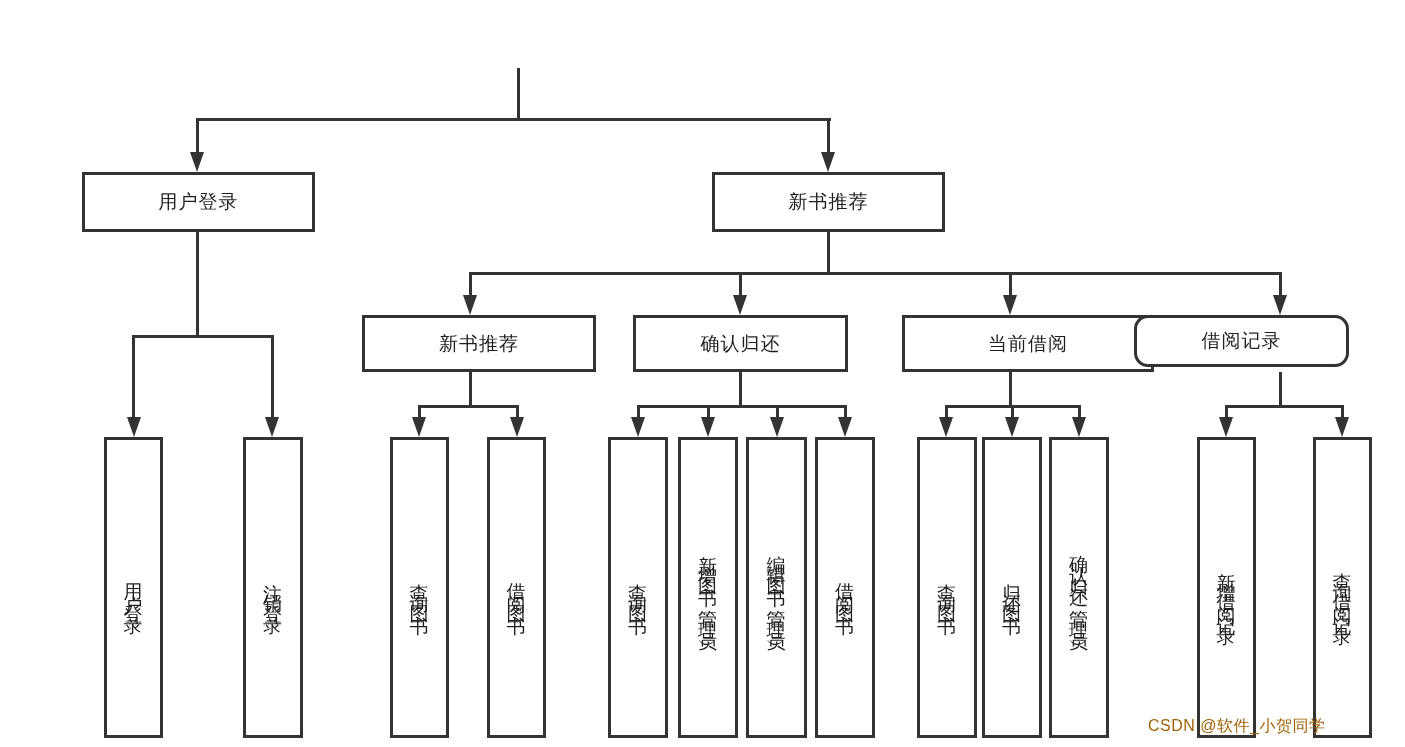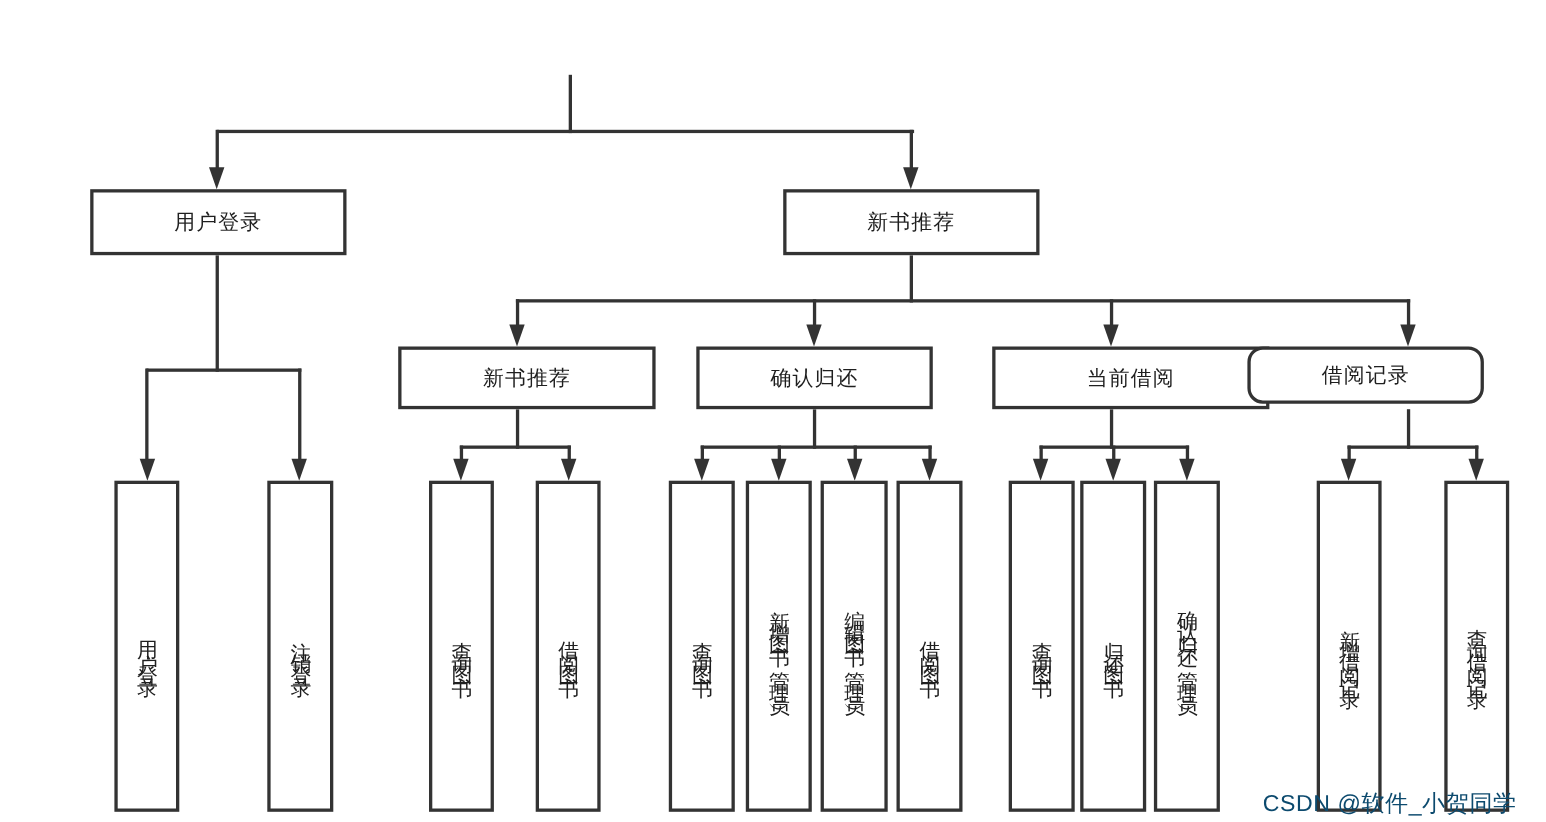--- a/index.html
+++ b/index.html
@@ -51,22 +51,22 @@
     width: 0; height: 0;
     border-left: 7px solid transparent;
     border-right: 7px solid transparent;
     border-top: 20px solid #333333;
     z-index: 1;
   }
   .watermark {
     position: absolute;
     left: 1148px;
     top: 716px;
-    font-size: 21px;
-    color: #0c4a6e;
+    font-size: 16px;
+    color: #a16207;
     letter-spacing: 0.5px;
     z-index: 5;
     white-space: nowrap;
   }
 </style>
 </head>
 <body>
 
 <div class="canvas">
 

